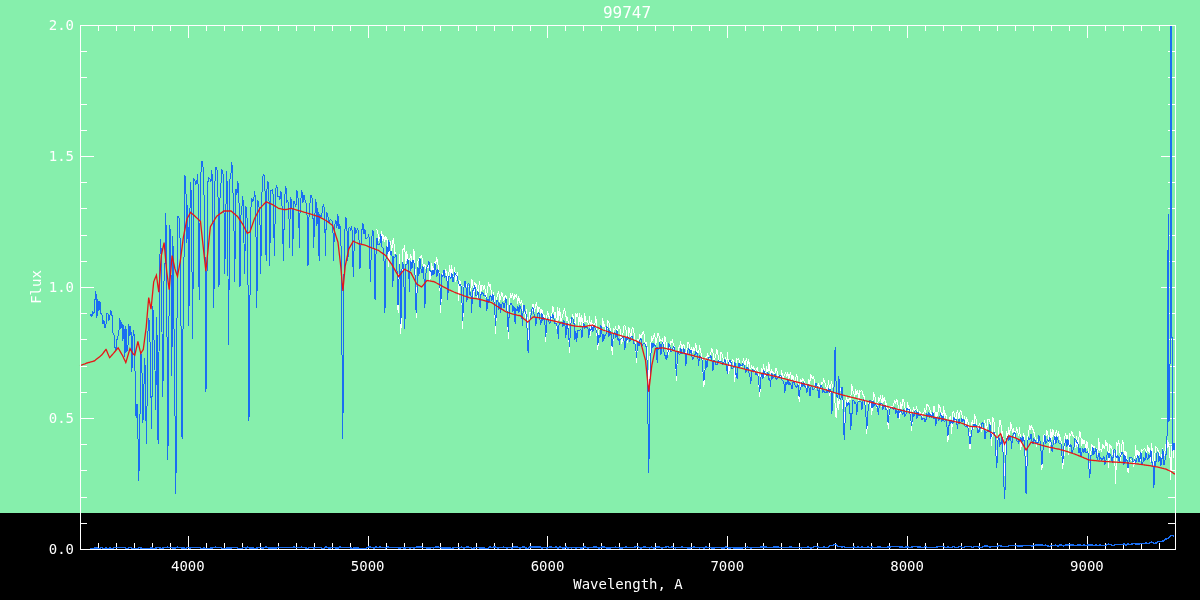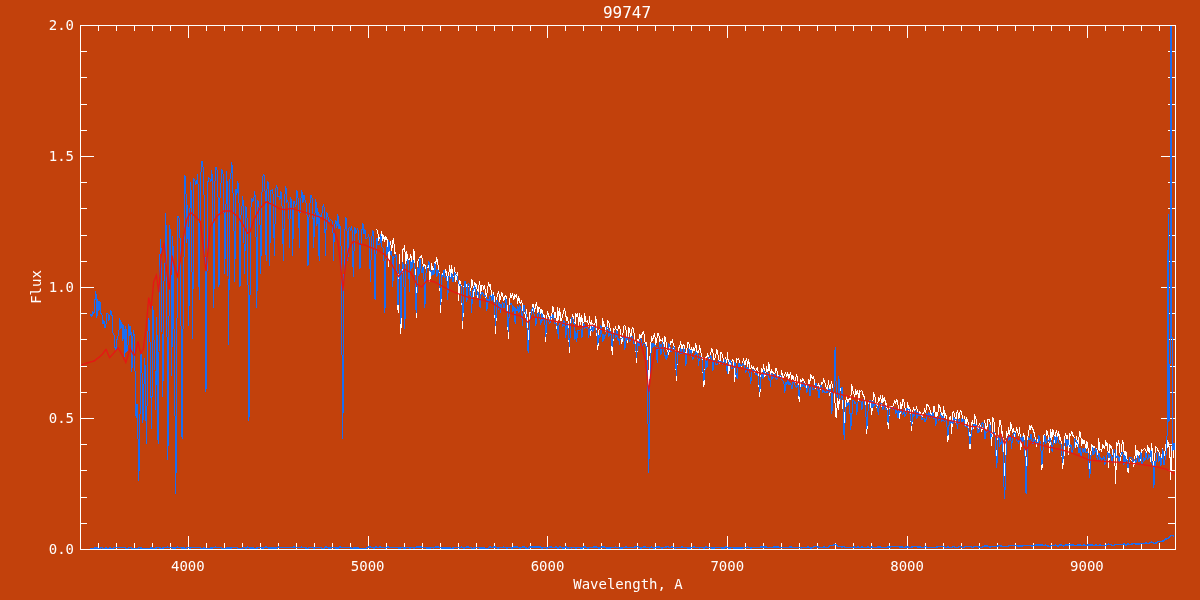--- a/index.html
+++ b/index.html
@@ -1,16 +1,16 @@
 <!DOCTYPE html>
 <html><head>
 <meta charset="utf-8">
 <style>
   html,body{margin:0;padding:0;background:#000;width:1200px;height:600px;overflow:hidden}
-  .figure{width:1200px;height:600px;background:#c2410c;position:relative;font-family:"DejaVu Sans Mono","Liberation Mono",monospace}
+  .figure{width:1200px;height:513px;background:#86efac;position:relative;font-family:"DejaVu Sans Mono","Liberation Mono",monospace}
   svg text{font-family:"DejaVu Sans Mono","Liberation Mono",monospace}
 </style>
 </head>
 <body>
 
 <div class="figure">
   <svg id="plot" width="1200" height="600" viewBox="0 0 1200 600">
     <g id="tick-layer">
         <line x1="80.5" y1="549" x2="80.5" y2="543" stroke="#ffffff" stroke-width="1" shape-rendering="crispEdges"></line>
         <line x1="80.5" y1="25" x2="80.5" y2="31" stroke="#ffffff" stroke-width="1" shape-rendering="crispEdges"></line>

